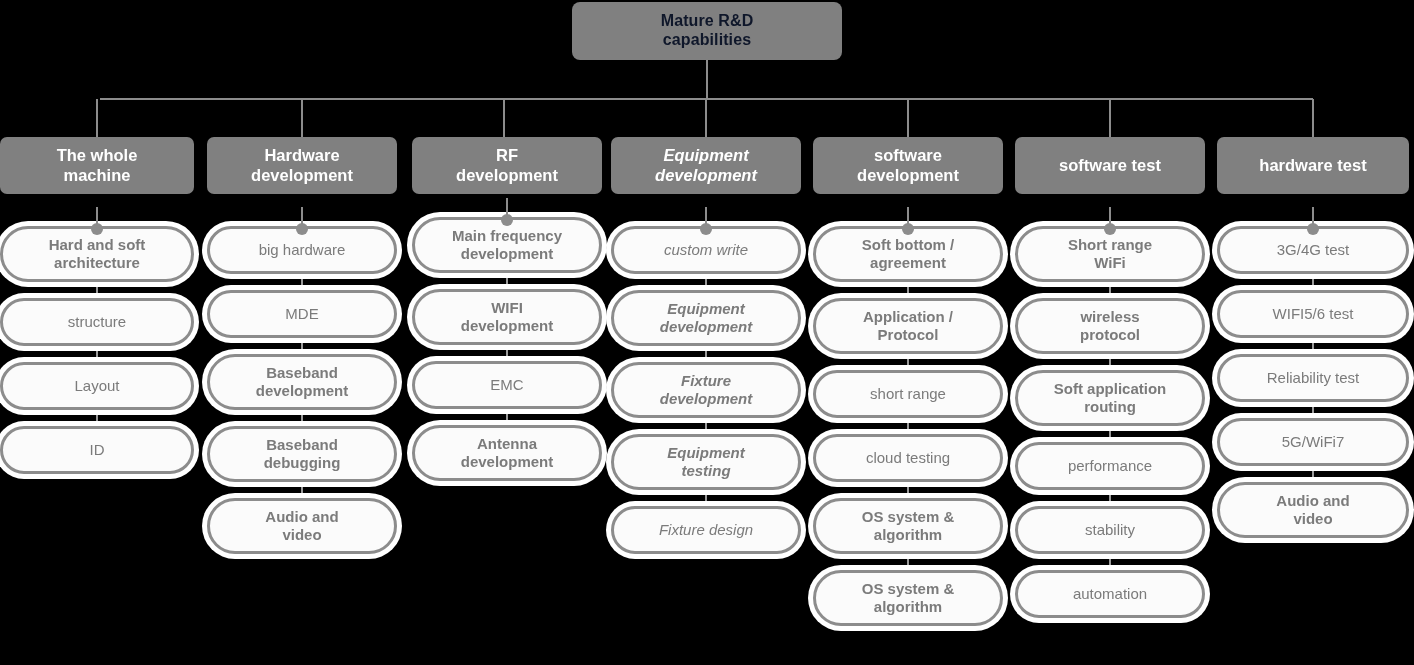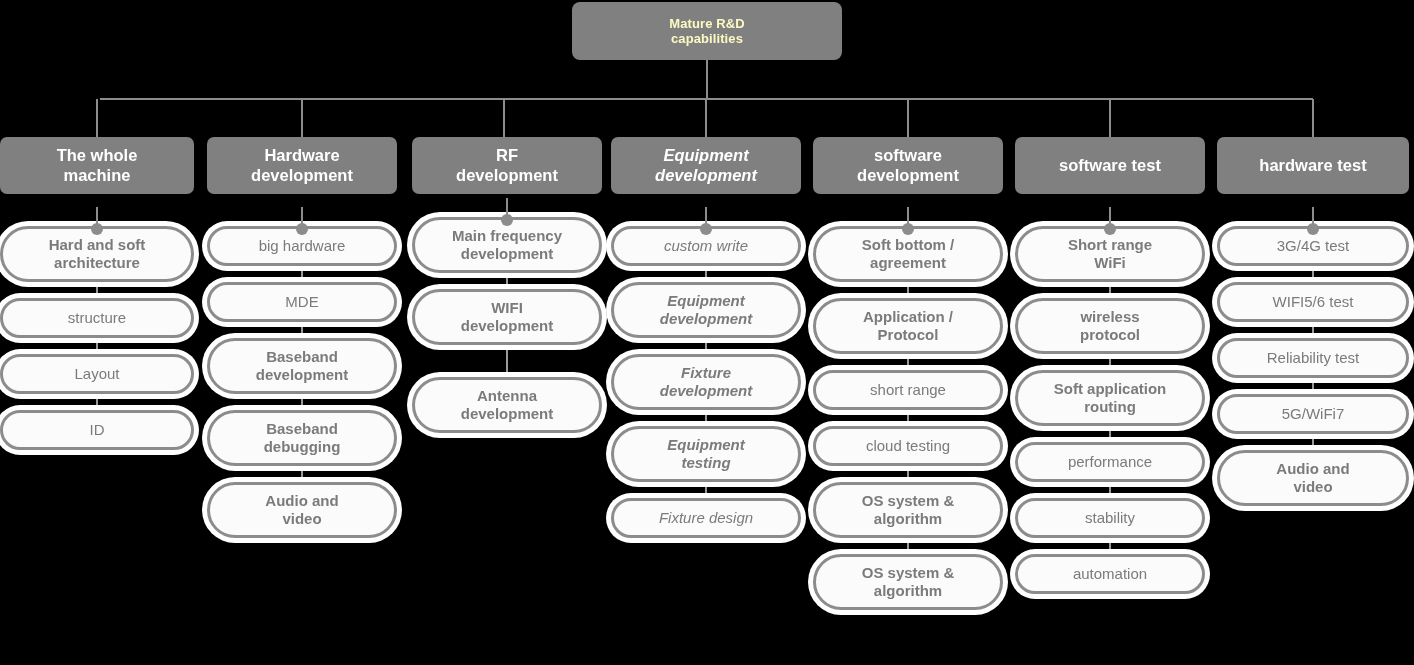--- a/index.html
+++ b/index.html
@@ -7,21 +7,21 @@
     width:1414px;height:665px;position:relative;overflow:hidden;
     font-family:"Liberation Sans","DejaVu Sans",sans-serif;
     background:#000;
   }
 
   
   .root-node{
     position:absolute;left:572px;top:2px;width:270px;height:58px;
     background:#808080;border-radius:8px;
     display:flex;align-items:center;justify-content:center;
-    color:#fef9c3;font-weight:bold;font-size:13px;line-height:1.18;
+    color:#0f172a;font-weight:bold;font-size:16px;line-height:1.18;
     text-align:center;letter-spacing:.1px;
   }
   .root-node .txt{white-space:pre-line;}
   .bus-h{position:absolute;left:100px;top:98px;width:1213px;height:2px;background:#8c8c8c;}
   .bus-v{position:absolute;width:2px;background:#8c8c8c;top:99px;height:38px;}
   .root-drop{position:absolute;left:706px;top:60px;width:2px;height:39px;background:#8c8c8c;}
 
   
   .col{position:absolute;top:137px;}
   .col-head{
@@ -47,21 +47,21 @@
     border:3px solid #8c8c8c;
     border-radius:999px;
     display:flex;align-items:center;justify-content:center;
     color:#7b7b7b;
     text-align:center;line-height:1.18;
     font-size:15px;
     box-shadow:0 0 0 5px #fff;
   }
   .pill .txt{white-space:pre-line;padding:0 8px;}
   .pill.two-line{height:56px;font-weight:bold;}
-  .pill.one-line{height:40px;font-weight:normal;}
+  .pill.one-line{height:48px;font-weight:normal;}
 
   .pill-gap{height:16px;}
 
   
   .top-dot{
     position:absolute;left:50%;margin-left:-6px;top:-6px;
     width:12px;height:12px;border-radius:50%;background:#8c8c8c;z-index:3;
   }
   .top-stem{
     position:absolute;left:50%;margin-left:-1px;top:-22px;
@@ -152,20 +152,23 @@
           <div class="top-dot"></div>
           <span class="txt">Main frequency
 development</span>
         </div>
         <div class="pill-gap"></div>
         <div class="pill two-line">
           <span class="txt">WIFI
 development</span>
         </div>
         <div class="pill-gap"></div>
+        <div class="pill one-line">
+          <span class="txt">EMC</span>
+        </div>
         <div class="pill-gap"></div>
         <div class="pill two-line">
           <span class="txt">Antenna
 development</span>
         </div>
       </div>
     </div>
     <div class="col" style="left: 611px; width: 190px; font-style: italic;">
       <div class="col-head">
         <span class="txt">Equipment

